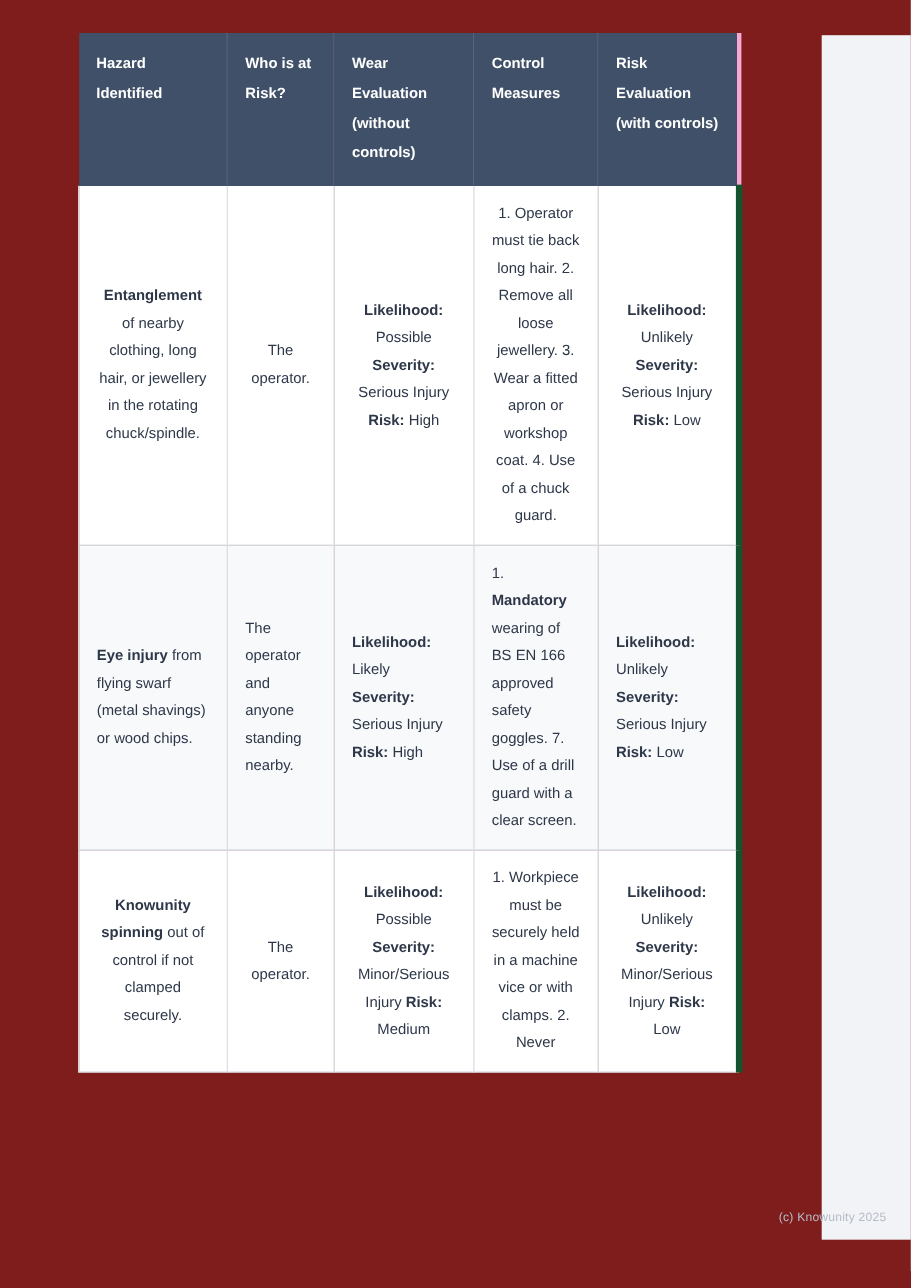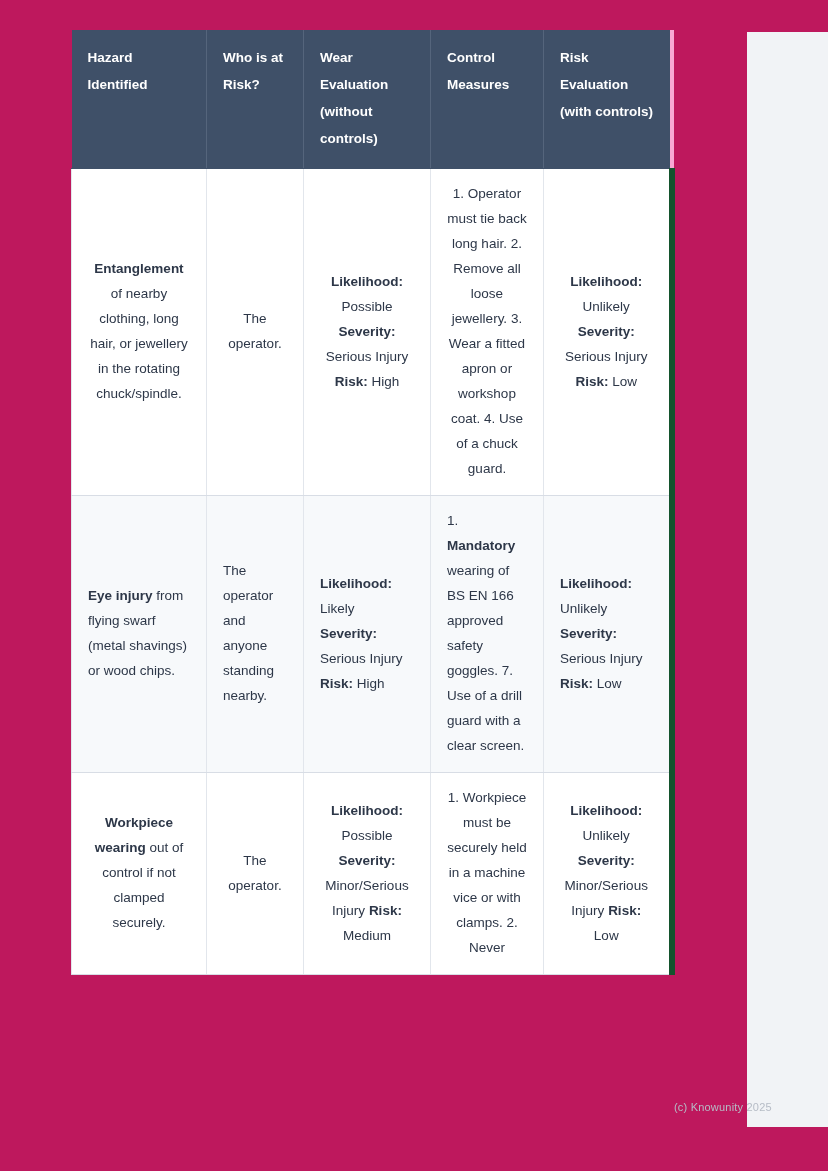--- a/index.html
+++ b/index.html
@@ -13,21 +13,21 @@
     font-family: "Liberation Sans", sans-serif;
     color: #2d3748;
     position: relative;
     overflow: hidden;
   }
   .page {
     position: absolute;
     left: 0; top: 0;
     width: 828px;
     height: 1171px;
-    background: #be185d;
+    background: #7f1d1d;
   }
   .table-wrap {
     position: absolute;
     left: 71px;
     top: 30px;
     width: 600px;
   }
   table.risk-table {
     border-collapse: collapse;
     table-layout: fixed;
@@ -79,21 +79,21 @@
   .right-panel {
     position: absolute;
     left: 747px;
     top: 32px;
     width: 81px;
     height: 1095px;
     background: #f1f3f6;
   }
   .watermark {
     position: absolute;
-    left: 674px;
+    left: 708px;
     top: 1101px;
     font-size: 11px;
     color: #b6bcc6;
     letter-spacing: 0.2px;
     white-space: nowrap;
   }
 </style>
 </head>
 <body>
 
@@ -154,21 +154,21 @@
           </td>
           <td class="cell-top">
             <span class="strong">Likelihood:</span><span> Unlikely</span>
             <span class="strong">Severity:</span><span> Serious Injury</span>
             <span class="strong">Risk:</span><span> Low</span>
           </td>
         </tr>
 
         <tr class="row-plain">
           <td class="cell-top">
-            <span class="strong">Workpiece wearing</span><span> out of control if not clamped securely.</span>
+            <span class="strong">Knowunity spinning</span><span> out of control if not clamped securely.</span>
           </td>
           <td class="cell-top">The operator.</td>
           <td class="cell-top">
             <span class="strong">Likelihood:</span><span> Possible</span>
             <span class="strong">Severity:</span><span> Minor/Serious Injury</span>
             <span class="strong">Risk:</span><span> Medium</span>
           </td>
           <td class="cell-top">1. Workpiece must be securely held in a machine vice or with clamps. 2. Never</td>
           <td class="cell-top">
             <span class="strong">Likelihood:</span><span> Unlikely</span>

